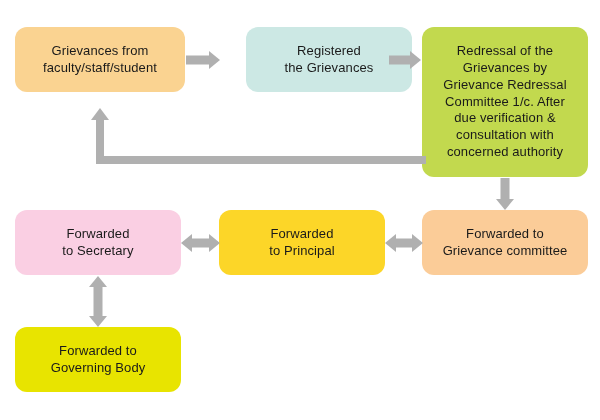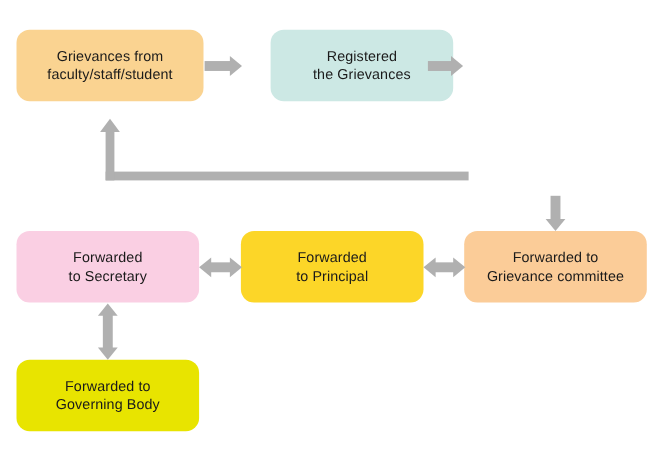--- a/index.html
+++ b/index.html
@@ -154,20 +154,27 @@
 <body>
 
 <div id="canvas" style="background: rgb(255, 255, 255);">
 
   <div class="node" id="node-grievances-source" style="background: rgb(250, 211, 145);">Grievances from
 faculty/staff/student</div>
 
   <div class="node" id="node-registered" style="background: rgb(204, 232, 228); margin-left: 24px;">Registered
 the Grievances</div>
 
+  <div class="node" id="node-redressal" style="background: rgb(194, 217, 78);">Redressal of the
+Grievances by
+Grievance Redressal
+Committee 1/c. After
+due verification &amp;
+consultation with
+concerned authority</div>
 
   <div class="node" id="node-grievance-cmte" style="background: rgb(251, 204, 152);">Forwarded to
 Grievance committee</div>
 
   <div class="node" id="node-principal" style="background: rgb(252, 214, 40);">Forwarded
 to Principal</div>
 
   <div class="node" id="node-secretary" style="background: rgb(250, 207, 227);">Forwarded
 to Secretary</div>
 

